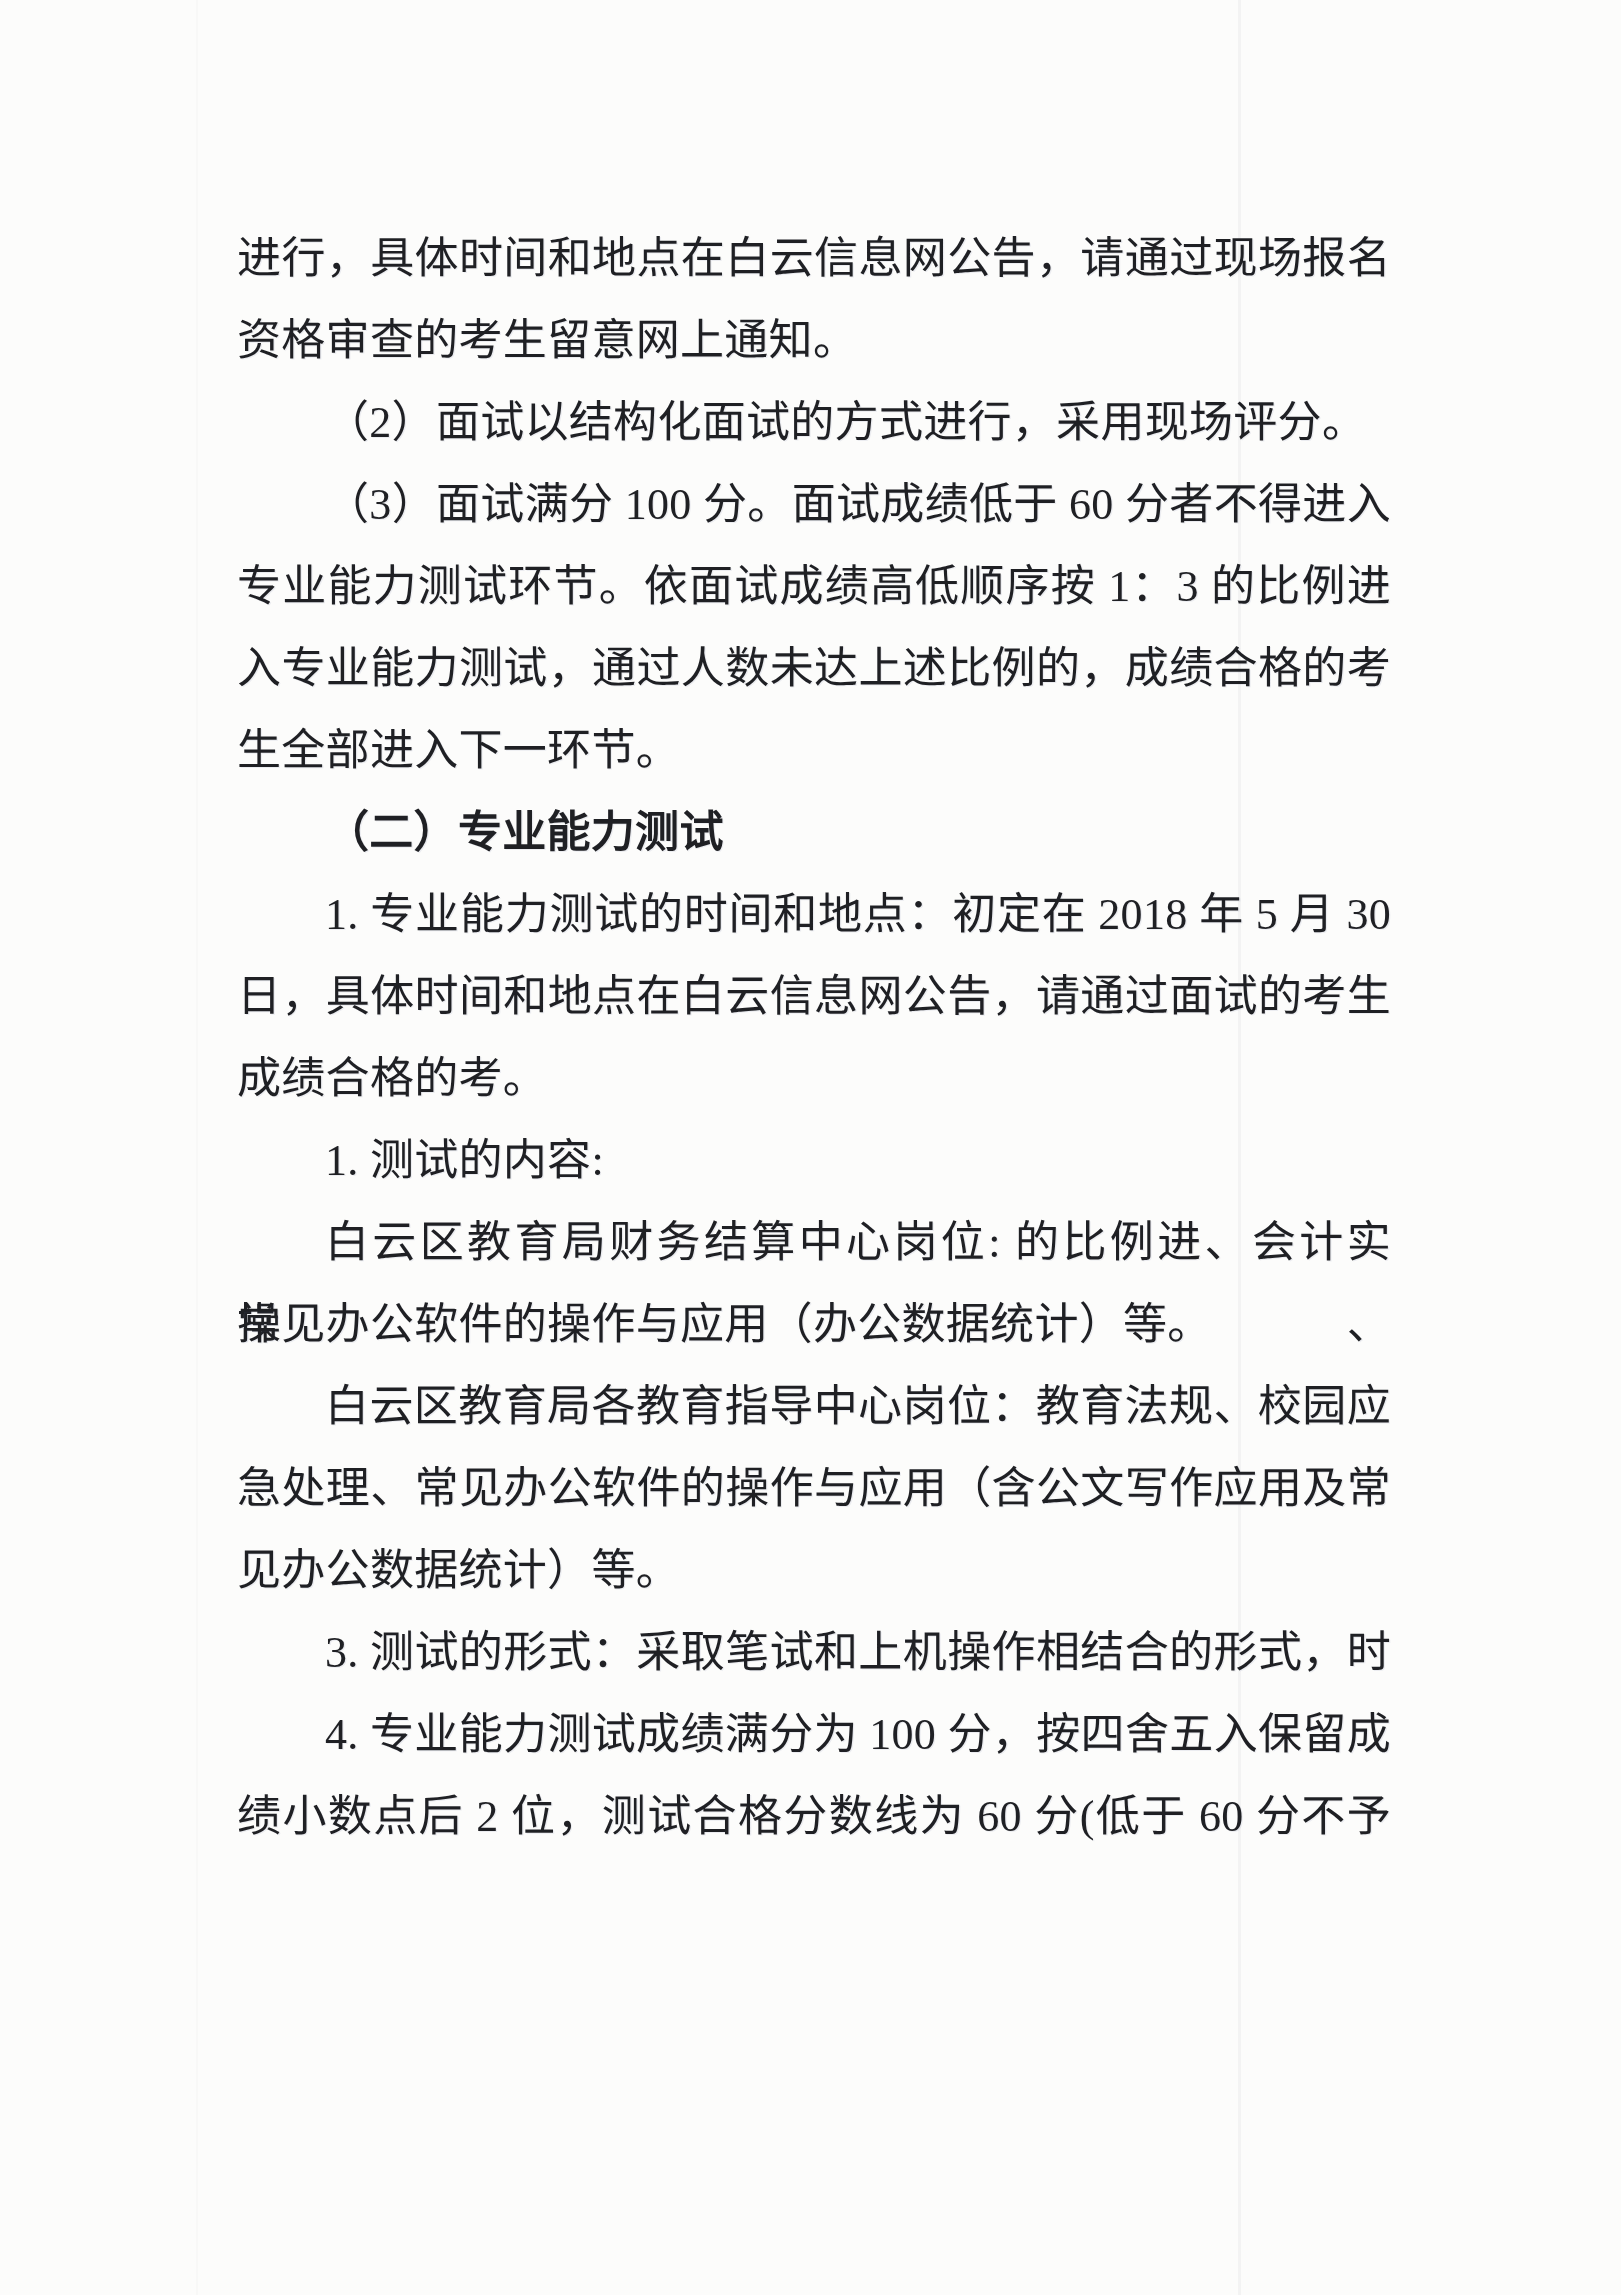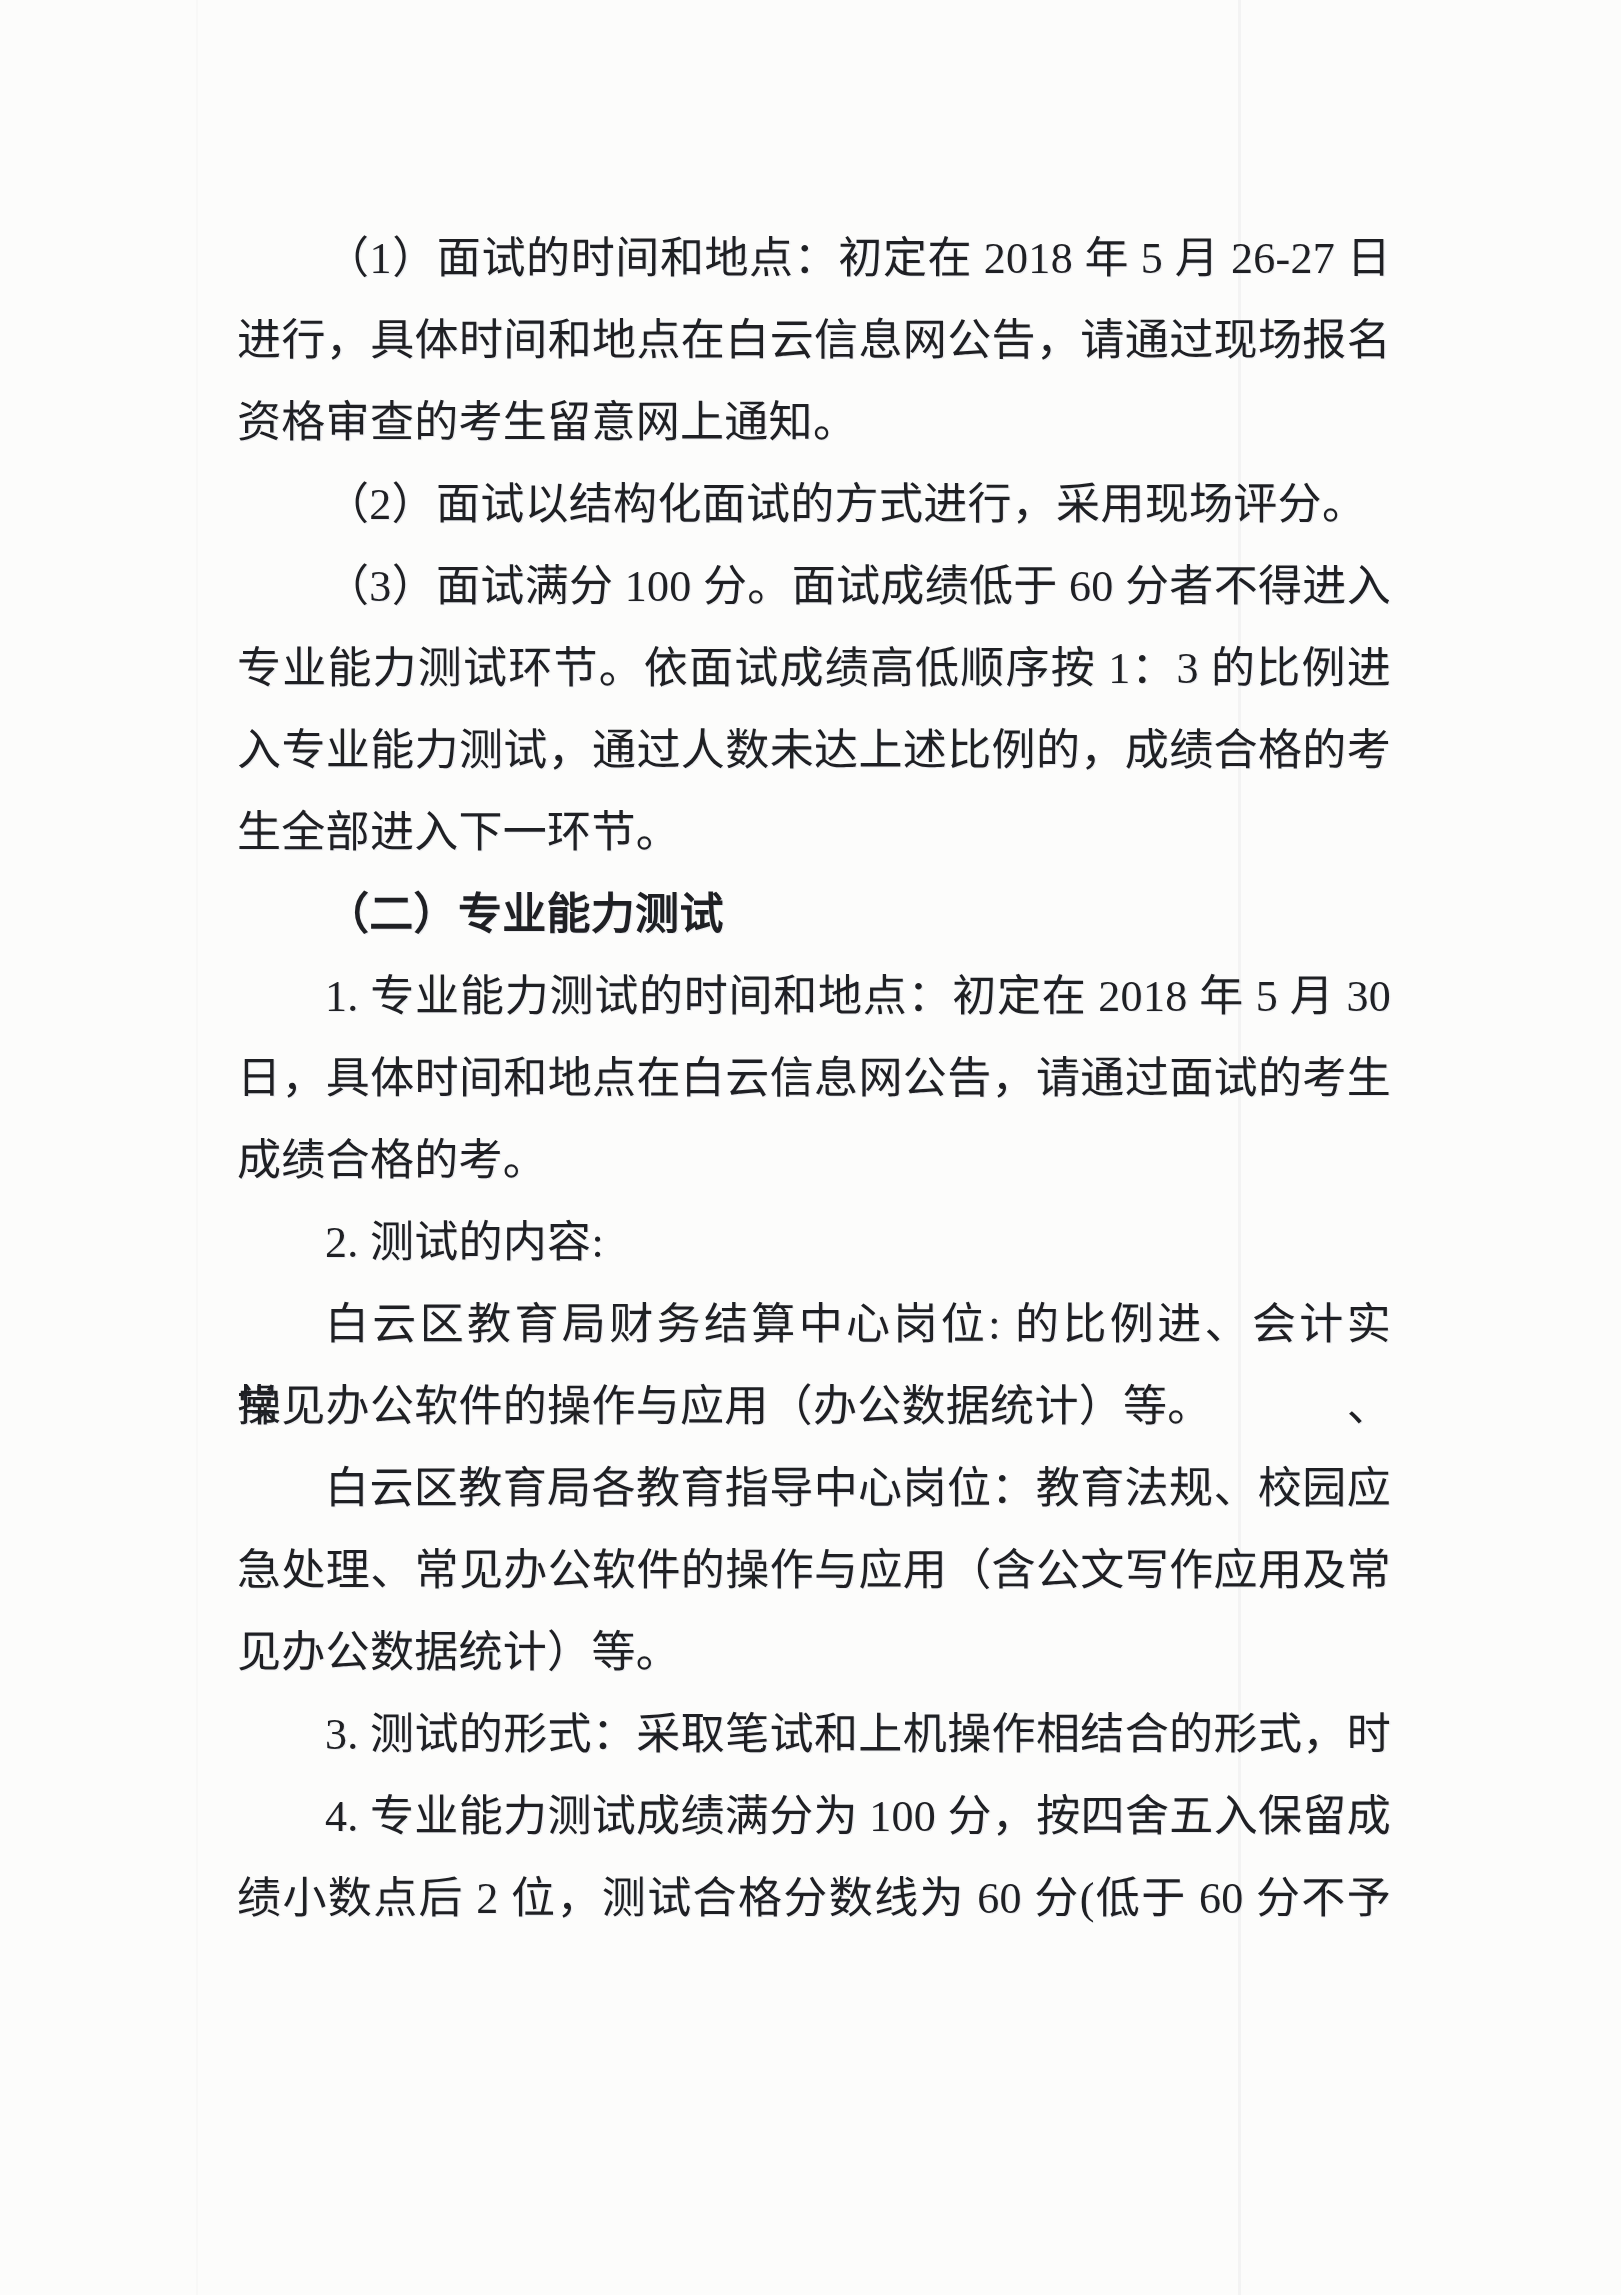--- a/index.html
+++ b/index.html
@@ -62,33 +62,32 @@
     font-weight: 700;
   }
 </style>
 </head>
 <body>
 
 <div class="page">
   <div class="scan-streak"></div>
   <div class="scan-streak-2"></div>
   <div class="text-block" id="text-block">
-      <div class="line indent justify">（1）面试的时间和地点：初定在 2018 年 5 月 26-27 日</div>
       <div class="line justify">进行，具体时间和地点在白云信息网公告，请通过现场报名</div>
       <div class="line">资格审查的考生留意网上通知。</div>
       <div class="line indent">（2）面试以结构化面试的方式进行，采用现场评分。</div>
       <div class="line indent justify">（3）面试满分 100 分。面试成绩低于 60 分者不得进入</div>
       <div class="line justify">专业能力测试环节。依面试成绩高低顺序按 1：3 的比例进</div>
       <div class="line justify">入专业能力测试，通过人数未达上述比例的，成绩合格的考</div>
       <div class="line">生全部进入下一环节。</div>
       <div class="line indent bold">（二）专业能力测试</div>
       <div class="line indent justify">1. 专业能力测试的时间和地点：初定在 2018 年 5 月 30</div>
       <div class="line justify">日，具体时间和地点在白云信息网公告，请通过面试的考生</div>
       <div class="line">成绩合格的考。</div>
-      <div class="line indent">2. 测试的内容:</div>
+      <div class="line indent">1. 测试的内容:</div>
       <div class="line indent justify">白云区教育局财务结算中心岗位: 的比例进、会计实操、</div>
       <div class="line">常见办公软件的操作与应用（办公数据统计）等。</div>
       <div class="line indent justify">白云区教育局各教育指导中心岗位：教育法规、校园应</div>
       <div class="line justify">急处理、常见办公软件的操作与应用（含公文写作应用及常</div>
       <div class="line">见办公数据统计）等。</div>
       <div class="line indent justify">3. 测试的形式：采取笔试和上机操作相结合的形式，时</div>
       <div class="line indent justify">4. 专业能力测试成绩满分为 100 分，按四舍五入保留成</div>
       <div class="line justify">绩小数点后 2 位，测试合格分数线为 60 分(低于 60 分不予</div>
     </div>
 </div>

